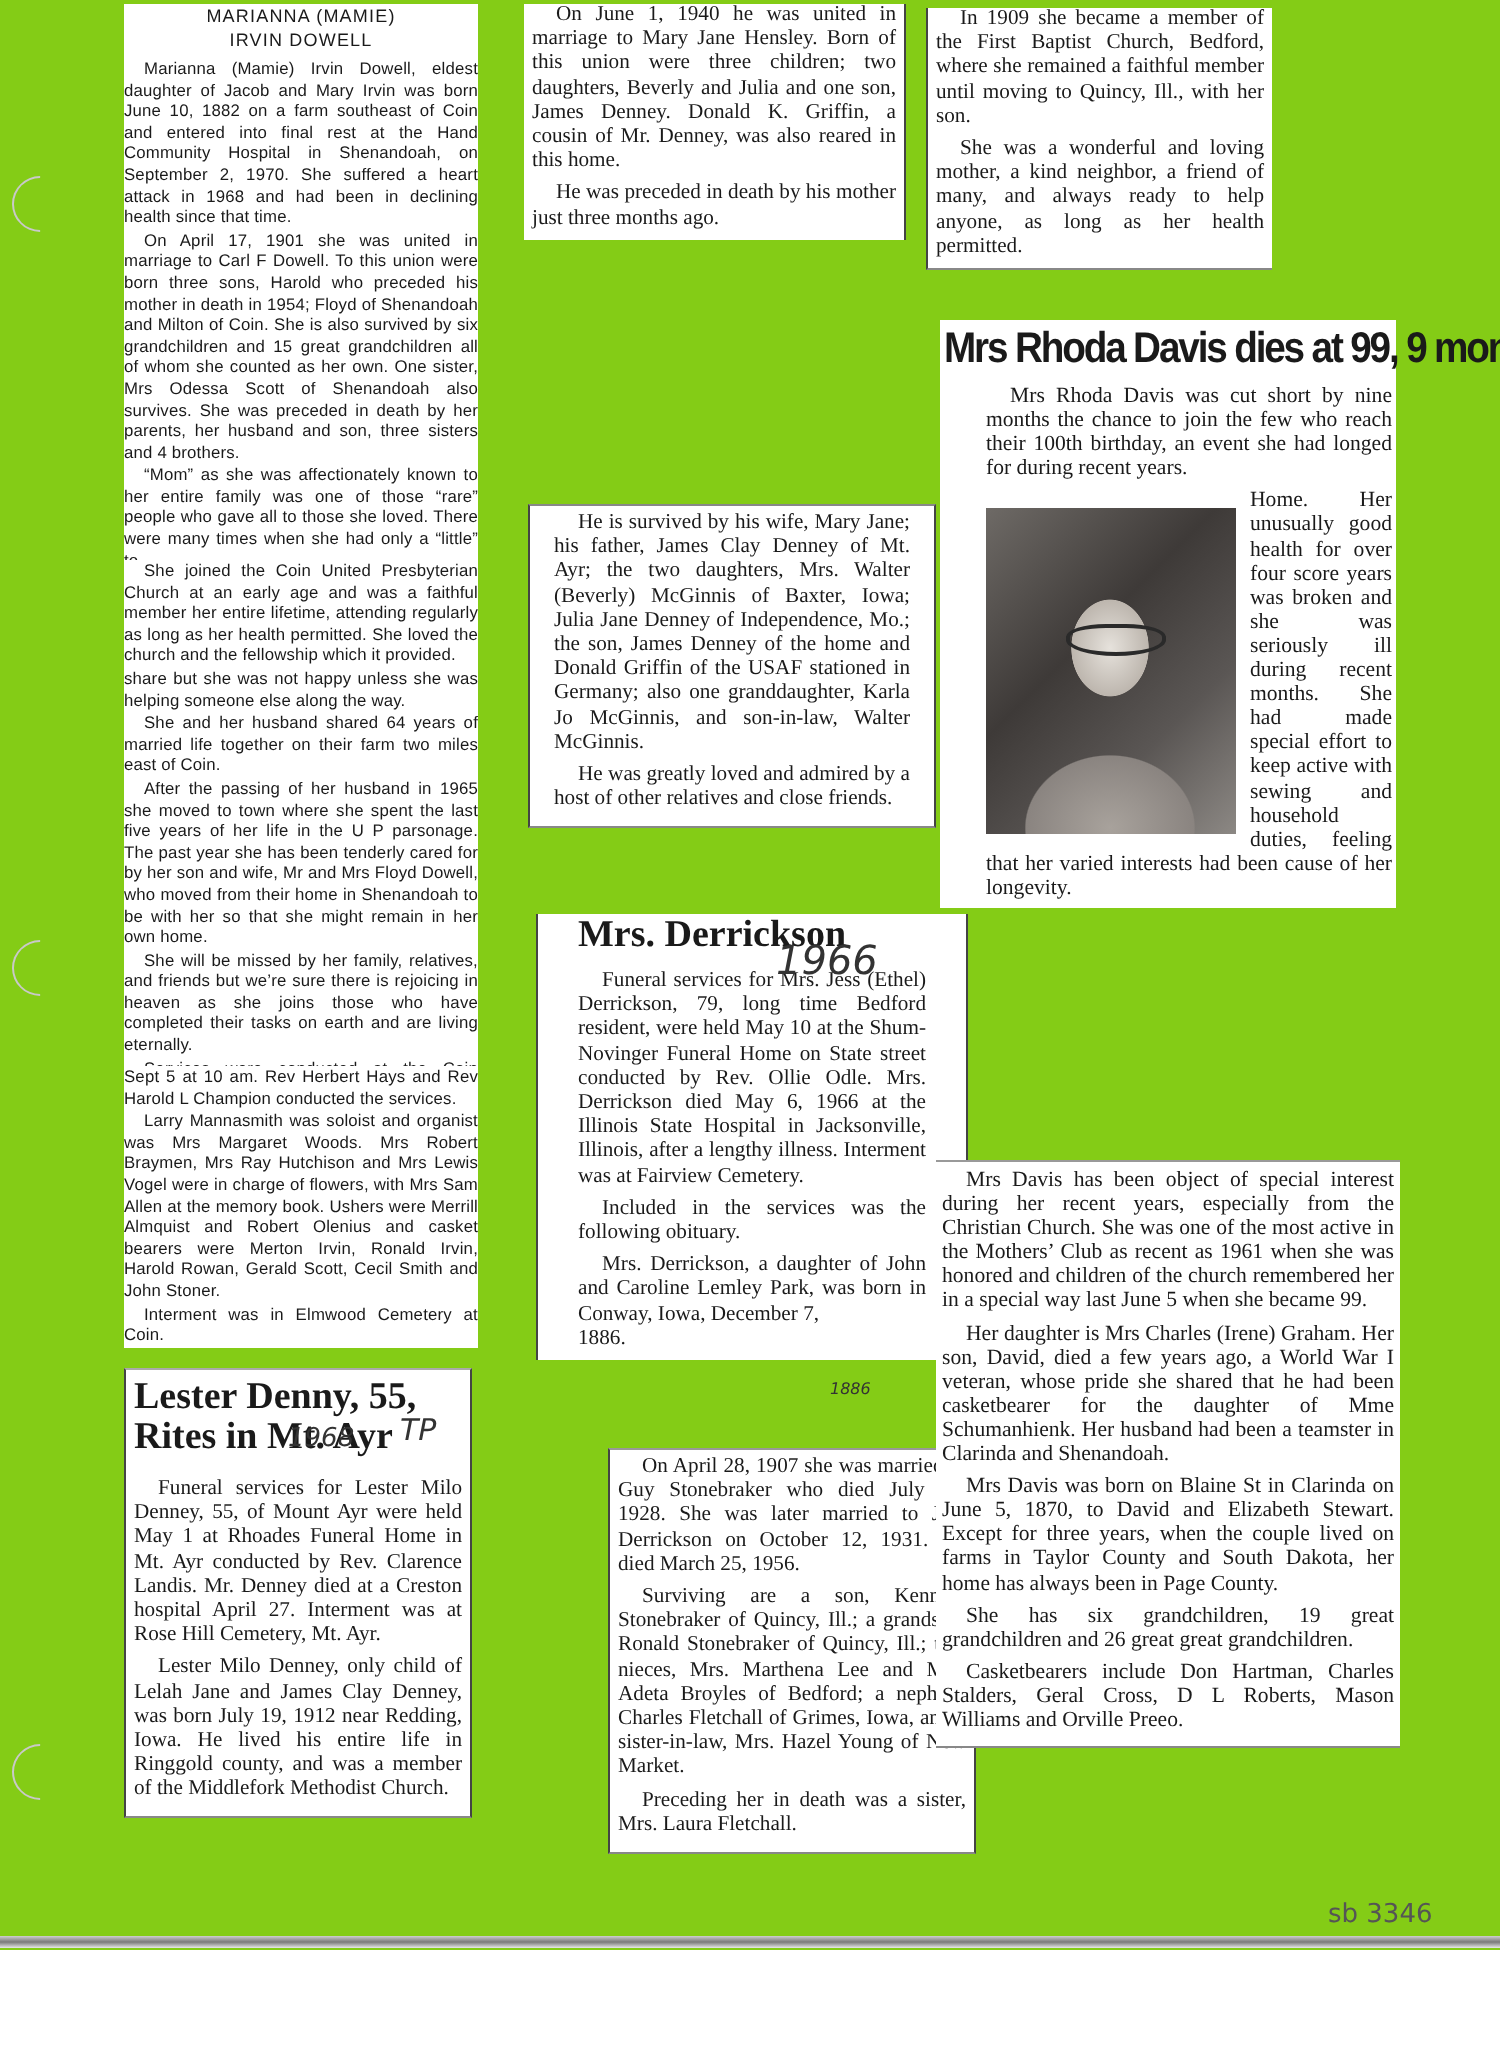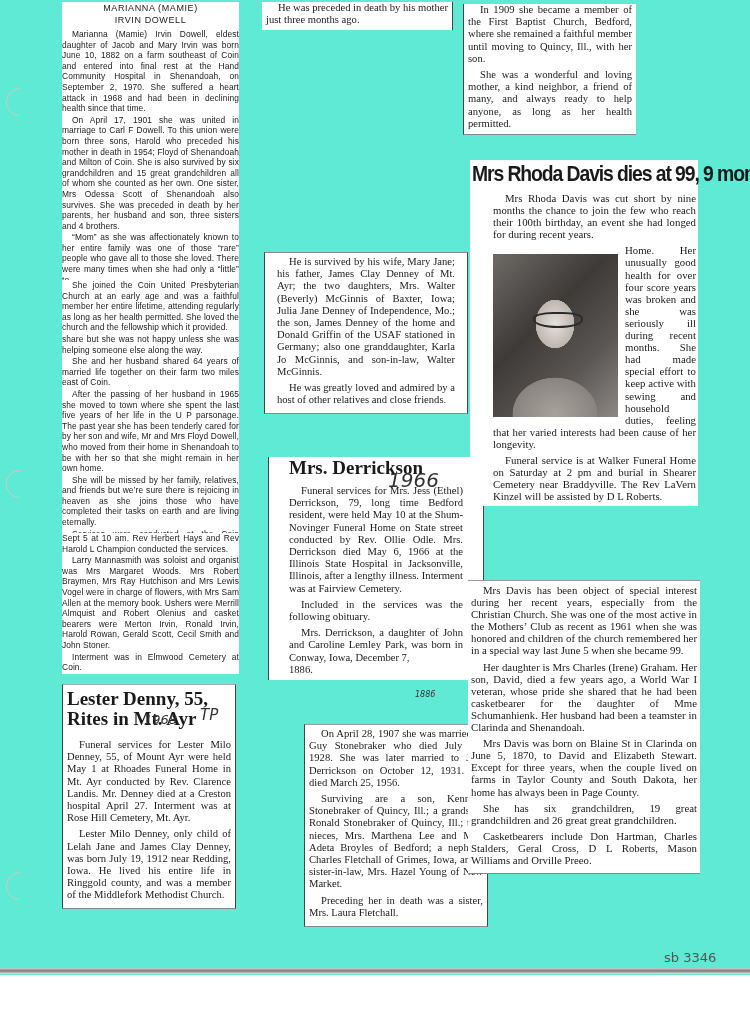--- a/index.html
+++ b/index.html
@@ -1,17 +1,17 @@
 <!DOCTYPE html>
 <html><head>
 <meta charset="utf-8">
 <style>
   html, body { margin:0; padding:0; background:#ffffff; }
   body { width:750px; height:1033px; position:relative; overflow:hidden; font-family:"Liberation Serif", serif; color:#1a1a1a; }
-  .page { position:absolute; left:0; top:0; width:750px; height:975px; background:#5eead4; }
+  .page { position:absolute; left:0; top:0; width:750px; height:975px; background:#84cc16; }
   .page-bottom-edge { position:absolute; left:0; top:968px; width:750px; height:6px; background:linear-gradient(#cfcfcf,#7a7a7a 50%,#e8e8e8); }
   .punch-hole { position:absolute; left:6px; width:26px; height:26px; border-radius:50%; border:1.5px solid #c9c9c9; border-right-color:transparent; border-bottom-color:transparent; transform:rotate(-45deg); }
   .clip { position:absolute; background:#fff; }
   .clip p { margin:0; text-align:justify; }
   .sans { font-family:"Liberation Sans", sans-serif; }
   .mono-sm { font-family:"Liberation Sans", sans-serif; font-size:8.4px; line-height:10.6px; letter-spacing:0.1px; }
   .mono-sm p { text-indent:10px; margin-bottom:1px; }
   .serif-md { font-family:"Liberation Serif", serif; font-size:10.6px; line-height:12.2px;padding-left:21px; }
   .serif-md p { text-indent:12px; margin-bottom:4px; }
   .bleft { border-left:1px solid #444; }
@@ -59,20 +59,21 @@
 
   <div class="clip serif-md bleft bright bbot" style="left:62px;top:684px;width:164px;padding:4px 4px 2px 4px;border-top:1px solid #aaa;">
     <div style="font-family:'Liberation Serif',serif;font-weight:bold;font-size:19px;line-height:20px;margin-bottom:10px;">Lester Denny, 55, Rites in Mt. Ayr</div>
     <p>Funeral services for Lester Milo Denney, 55, of Mount Ayr were held May 1 at Rhoades Funeral Home in Mt. Ayr conducted by Rev. Clarence Landis. Mr. Denney died at a Creston hospital April 27. Interment was at Rose Hill Cemetery, Mt. Ayr.</p>
     <p>Lester Milo Denney, only child of Lelah Jane and James Clay Denney, was born July 19, 1912 near Redding, Iowa. He lived his entire life in Ringgold county, and was a member of the Middlefork Methodist Church.</p>
   </div>
   <div class="hand" style="left:144px;top:712px;font-size:13px;">1968</div>
   <div class="hand" style="left:200px;top:706px;font-size:15px;">TP</div>
 
   <div class="clip serif-md bright" style="left:262px;top:2px;width:182px;padding:0 4px;">
+    <p>On June 1, 1940 he was united in marriage to Mary Jane Hensley. Born of this union were three children; two daughters, Beverly and Julia and one son, James Denney. Donald K. Griffin, a cousin of Mr. Denney, was also reared in this home.</p>
     <p>He was preceded in death by his mother just three months ago.</p>
   </div>
   <div class="clip serif-md bleft bright bbot" style="left:264px;top:252px;width:178px;padding:3px 12px;border-top:1px solid #888;">
     <p>He is survived by his wife, Mary Jane; his father, James Clay Denney of Mt. Ayr; the two daughters, Mrs. Walter (Beverly) McGinnis of Baxter, Iowa; Julia Jane Denney of Independence, Mo.; the son, James Denney of the home and Donald Griffin of the USAF stationed in Germany; also one granddaughter, Karla Jo McGinnis, and son-in-law, Walter McGinnis.</p>
     <p>He was greatly loved and admired by a host of other relatives and close friends.</p>
   </div>
 
   <div class="clip serif-md bleft bright" style="left:268px;top:457px;width:174px;padding:0 20px;">
     <div style="font-weight:bold;font-size:19px;line-height:22px;margin-bottom:6px;">Mrs. Derrickson</div>
     <p>Funeral services for Mrs. Jess (Ethel) Derrickson, 79, long time Bedford resident, were held May 10 at the Shum-Novinger Funeral Home on State street conducted by Rev. Ollie Odle. Mrs. Derrickson died May 6, 1966 at the Illinois State Hospital in Jacksonville, Illinois, after a lengthy illness. Interment was at Fairview Cemetery.</p>
@@ -97,21 +98,20 @@
   <div class="clip" style="left:470px;top:160px;width:224px;padding:0 2px;">
     <div style="font-family:'Liberation Sans',sans-serif;font-weight:bold;font-size:21.5px;line-height:28px;letter-spacing:-1.2px;transform:scaleX(0.9);transform-origin:left;white-space:nowrap;margin-bottom:4px;">Mrs Rhoda Davis dies at 99, 9 months short of 100 years</div>
     <div class="serif-md" style="font-size:10.8px;line-height:12.1px;">
       <p>Mrs Rhoda Davis was cut short by nine months the chance to join the few who reach their 100th birthday, an event she had longed for during recent years.</p>
       <div style="margin-top:2px;">
         <div class="photo" style="margin-top:10px;">
           <div class="glasses"></div>
         </div>
         <p style="text-indent:0;margin-bottom:4px;">Home. Her unusually good health for over four score years was broken and she was seriously ill during recent months. She had made special effort to keep active with sewing and household duties, feeling that her varied interests had been cause of her longevity.</p>
       </div>
-      <p style="clear:both">Funeral service is at Walker Funeral Home on Saturday at 2 pm and burial in Shearer Cemetery near Braddyville. The Rev LaVern Kinzel will be assisted by D L Roberts.</p>
     </div>
   </div>
 
   <div class="clip serif-md bbot" style="left:468px;top:580px;width:226px;padding:3px 3px;border-top:1px solid #999;font-size:10.8px;line-height:12.1px;">
     <p>Mrs Davis has been object of special interest during her recent years, especially from the Christian Church. She was one of the most active in the Mothers’ Club as recent as 1961 when she was honored and children of the church remembered her in a special way last June 5 when she became 99.</p>
     <p>Her daughter is Mrs Charles (Irene) Graham. Her son, David, died a few years ago, a World War I veteran, whose pride she shared that he had been casketbearer for the daughter of Mme Schumanhienk. Her husband had been a teamster in Clarinda and Shenandoah.</p>
     <p>Mrs Davis was born on Blaine St in Clarinda on June 5, 1870, to David and Elizabeth Stewart. Except for three years, when the couple lived on farms in Taylor County and South Dakota, her home has always been in Page County.</p>
     <p>She has six grandchildren, 19 great grandchildren and 26 great great grandchildren.</p>
     <p>Casketbearers include Don Hartman, Charles Stalders, Geral Cross, D L Roberts, Mason Williams and Orville Preeo.</p>
   </div>

